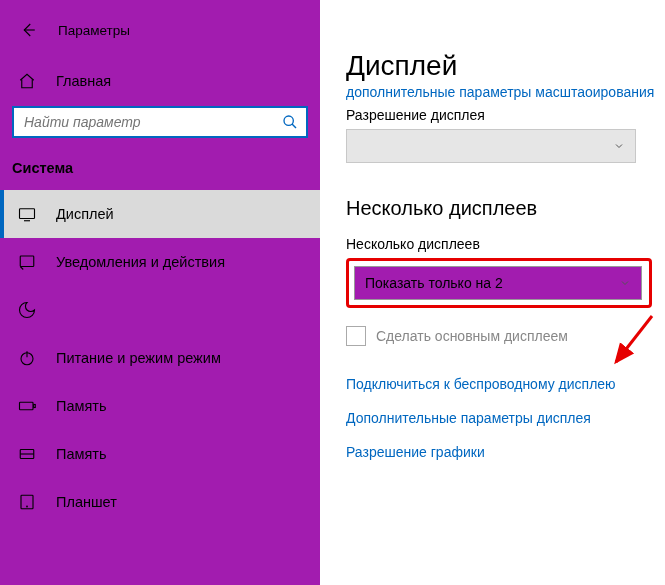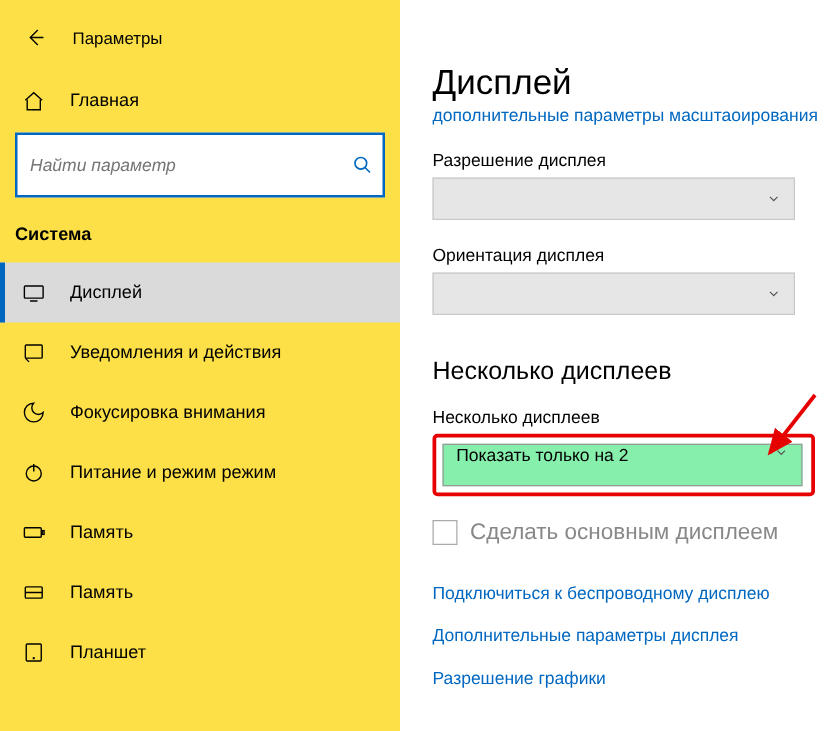--- a/index.html
+++ b/index.html
@@ -11,21 +11,21 @@
     width: 665px;
     height: 585px;
     overflow: hidden;
     position: relative;
   }
   .container { display: flex; height: 100%; }
 
   
   .sidebar {
     width: 320px;
-    background: #fde047;
+    background: #a21caf;
     padding-top: 12px;
     position: relative;
   }
   .title-row {
     display: flex;
     align-items: center;
     padding: 4px 14px 18px 14px;
   }
   .back-btn {
     width: 28px; height: 28px;
@@ -40,21 +40,21 @@
     padding: 10px 18px;
     cursor: pointer;
   }
   .home-row .ico { width: 18px; height: 18px; margin-right: 20px;
     display:flex;align-items:center;justify-content:center; }
   .home-row .ico svg { width:18px; height:18px; }
   .home-row .lbl { font-size: 14.5px; }
 
   .search-box {
     margin: 6px 12px 16px 12px;
-    height: 52px;
+    height: 32px;
     border: 2px solid #0067c0;
     background: #fff;
     display: flex; align-items: center;
     padding: 0 8px 0 10px;
   }
   .search-box input {
     flex: 1;
     border: none; outline: none;
     font-size: 14px;
     font-family: inherit;
@@ -109,21 +109,21 @@
     font-weight: 400;
     margin-bottom: 2px;
   }
   .adv-link {
     color: #0067c0;
     font-size: 14px;
     white-space: nowrap;
     cursor: pointer;
   }
 
-  .field-block { margin-top: 20px; }
+  .field-block { margin-top: 7px; }
   .field-label { font-size: 14px; margin-bottom: 6px; }
   .dropdown {
     width: 290px; height: 34px;
     background: #e6e6e6;
     border: 1px solid #c8c8c8;
     display: flex; align-items: center; justify-content: flex-end;
     padding-right: 10px;
     cursor: pointer;
   }
   .dropdown svg { width:12px; height:12px; }
@@ -131,44 +131,44 @@
   .sub-heading {
     font-size: 20px;
     font-weight: 400;
     margin-top: 34px;
     margin-bottom: 16px;
   }
 
   .dropdown-highlight {
     width: 288px; height: 34px;
     border: 1px solid #999;
-    display: flex; align-items: flex-start;
+    display: flex; align-items: center;
     padding: 0 10px;
     cursor: pointer;
-    background:#86efac;
+    background:#a21caf;
   }
   .dropdown-highlight .val { flex:1; font-size:14px; }
   .dropdown-highlight svg { width:12px;height:12px; }
   .highlight-wrap {
     border: 3px solid #e60000;
     border-radius: 4px;
     padding: 5px;
     width: 306px;
     margin-top: 4px;
   }
 
   .checkbox-row {
     display:flex; align-items:center;
     margin-top: 18px;
     color:#888;
   }
   .checkbox-row .cb {
     width:20px;height:20px;border:1px solid #aaa;margin-right:10px;
   }
-  .checkbox-row .clbl { font-size:18px;text-align:center; }
+  .checkbox-row .clbl { font-size:14px;text-align:center; }
 
   .link-list { margin-top: 30px; }
   .link-list div {
     color:#0067c0; font-size:14px;
     margin-bottom: 18px;
     cursor:pointer;
   }
 
   
   .arrow {
@@ -233,21 +233,20 @@
           </svg>
       </span>
       <span class="lbl">Уведомления и действия</span>
     </div>
     <div class="nav-item">
       <span class="ico">
         <svg viewBox="0 0 24 24" fill="none" stroke="#000" stroke-width="1.5">
             <path d="M12 2a10 10 0 1 0 10 10A7 7 0 0 1 12 2z"></path>
           </svg>
       </span>
-      <span class="lbl">Фокусировка внимания</span>
     </div>
     <div class="nav-item">
       <span class="ico">
         <svg viewBox="0 0 24 24" fill="none" stroke="#000" stroke-width="1.5">
             <circle cx="12" cy="13" r="8"></circle>
             <path d="M12 3v8"></path>
           </svg>
       </span>
       <span class="lbl">Питание и режим режим</span>
     </div>
@@ -286,28 +285,20 @@
 
     <div class="field-block">
       <div class="field-label">Разрешение дисплея</div>
       <div class="dropdown">
         <svg viewBox="0 0 24 24" fill="none" stroke="#555" stroke-width="2">
             <path d="M6 9l6 6 6-6"></path>
           </svg>
       </div>
     </div>
 
-    <div class="field-block">
-      <div class="field-label">Ориентация дисплея</div>
-      <div class="dropdown">
-        <svg viewBox="0 0 24 24" fill="none" stroke="#555" stroke-width="2">
-            <path d="M6 9l6 6 6-6"></path>
-          </svg>
-      </div>
-    </div>
 
     <div class="sub-heading">Несколько дисплеев</div>
 
     <div class="field-label">Несколько дисплеев</div>
     <div class="highlight-wrap">
       <div class="dropdown-highlight">
         <span class="val">Показать только на 2</span>
         <svg viewBox="0 0 24 24" fill="none" stroke="#555" stroke-width="2">
             <path d="M6 9l6 6 6-6"></path>
           </svg>

